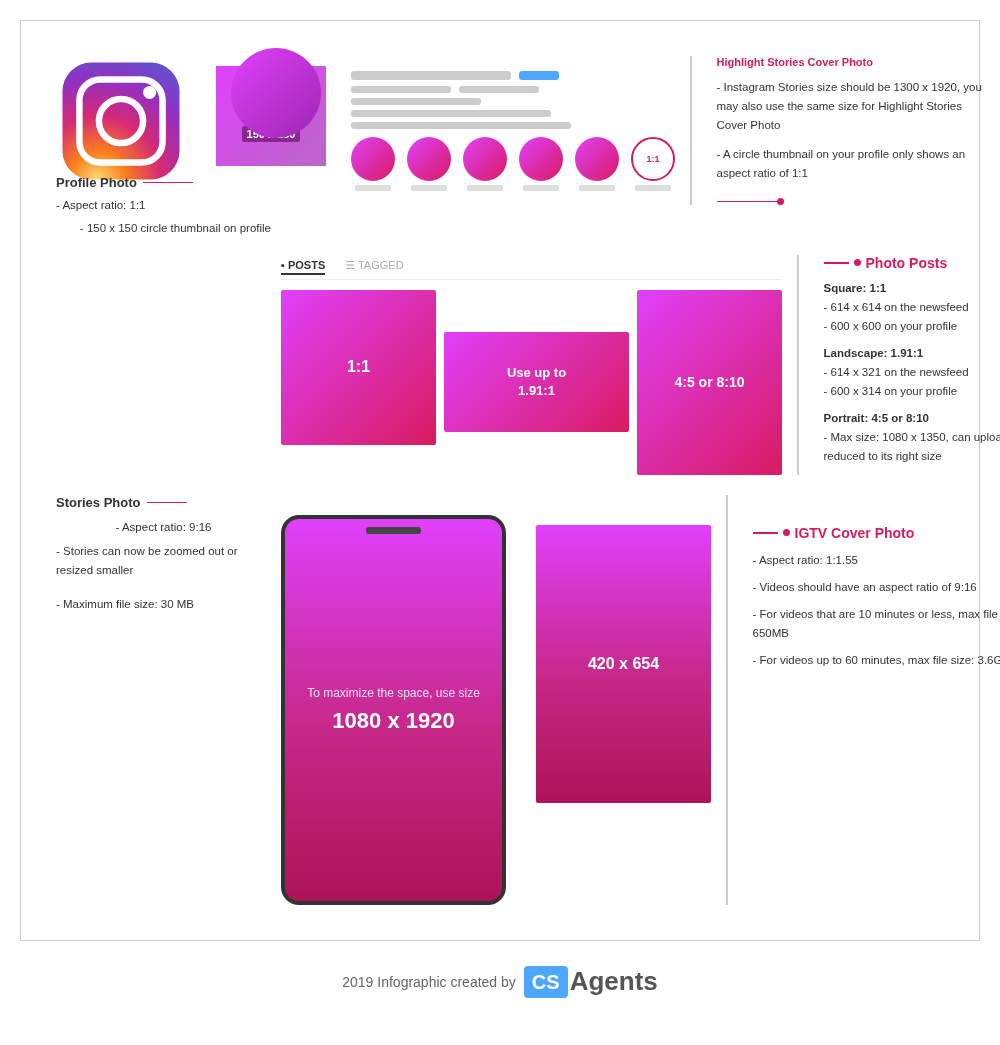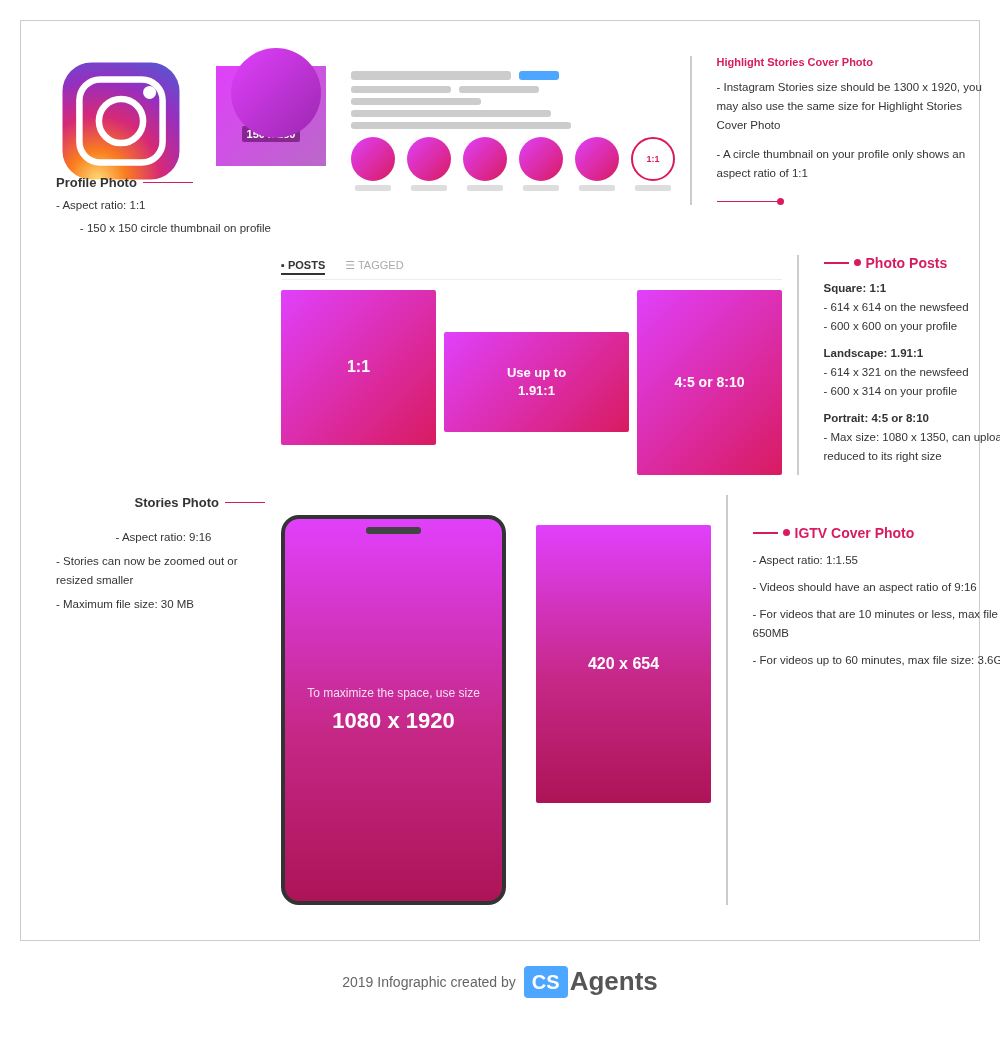--- a/index.html
+++ b/index.html
@@ -209,26 +209,26 @@
           <div style="font-weight:bold;">Portrait: 4:5 or 8:10</div>
           <div>- Max size: 1080 x 1350, can upload larger but will be reduced to its right size</div>
         </div>
       </div>
     </div>
 
     <div style="display:flex; align-items:flex-start; gap:10px; margin-top:20px;">
 
       <div style="width:215px; flex-shrink:0;">
 
-        <div style="display:flex; align-items:center; margin-bottom:18px;justify-content:flex-end;">
+        <div style="display:flex; align-items:center; margin-bottom:8px;">
           <span style="font-size:13px; font-weight:bold; color:#333;">Stories Photo</span>
           <div style="height:1.5px; width:40px; background:#d81b60; margin:0 6px;"></div>
         </div>
         <div style="font-size:11.5px; color:#333; line-height:1.65; margin-bottom:5px;text-align:center;">- Aspect ratio: 9:16</div>
-        <div style="font-size:11.5px; color:#333; line-height:1.65; margin-bottom:5px;">- Stories can now be zoomed out or resized smaller</div>
+        <div style="font-size:11.5px; color:#333; line-height:1.65; margin-bottom:15px;">- Stories can now be zoomed out or resized smaller</div>
         <div style="font-size:11.5px; color:#333; line-height:1.65;">- Maximum file size: 30 MB</div>
       </div>
 
       <div style="flex:1; display:flex; gap:30px; align-items:flex-start;">
 
         <div style="width:225px; min-height:390px; border:4px solid #333; border-radius:18px; background:linear-gradient(180deg,#e040fb 0%,#c62888 55%,#ad1457 100%); display:flex; flex-direction:column; align-items:center; justify-content:center; padding:20px; position:relative; flex-shrink:0;margin-top:20px;">
           <div style="position:absolute; top:8px; width:55px; height:7px; background:#444; border-radius:3px;"></div>
           <div style="color:rgba(255,255,255,0.85); font-size:12px; text-align:center; margin-bottom:8px;">To maximize the space, use size</div>
           <div style="color:white; font-size:22px; font-weight:bold; text-align:center;">1080 x 1920</div>
         </div>

